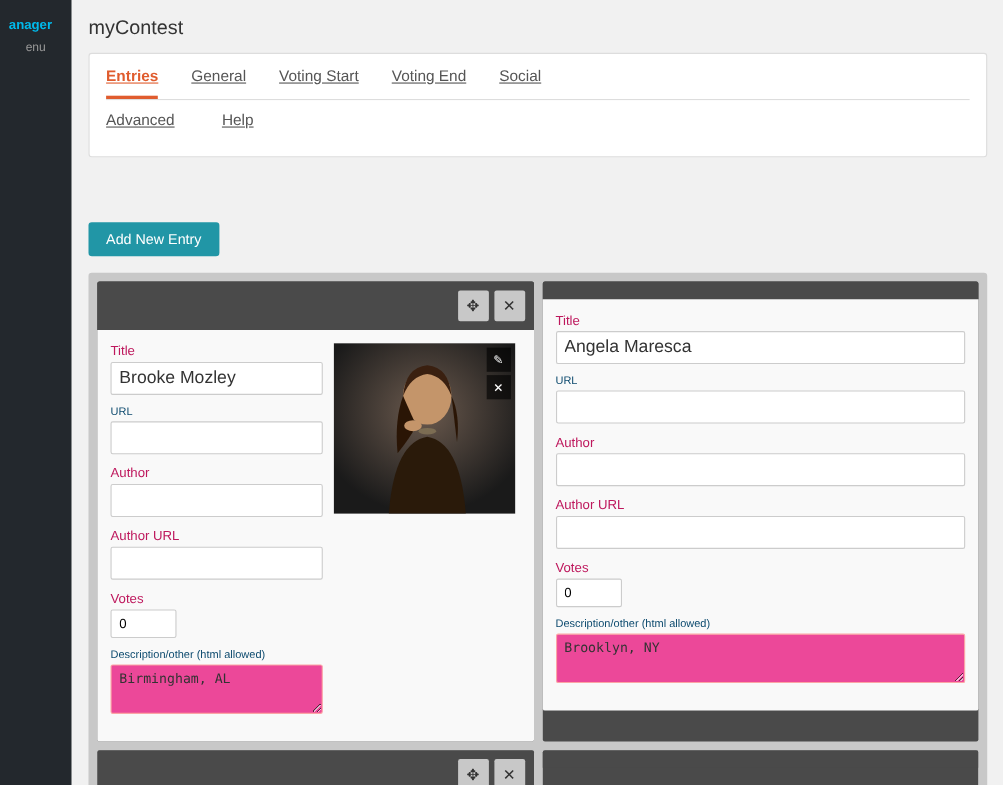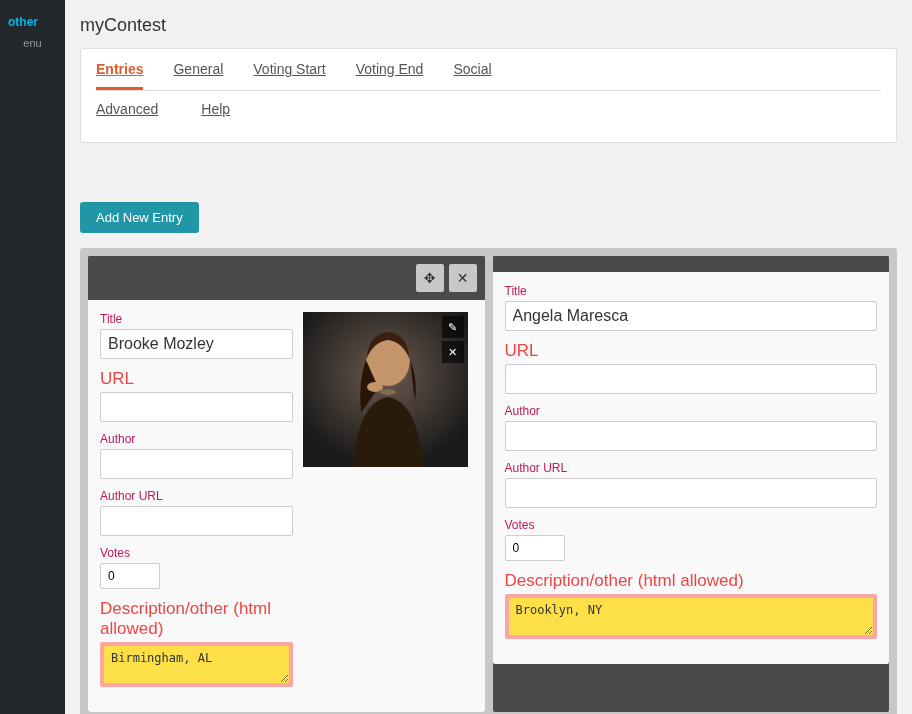--- a/index.html
+++ b/index.html
@@ -127,22 +127,22 @@
       display: flex;
       gap: 10px;
     }
     .entry-fields {
       flex: 1;
     }
     .field-group {
       margin-bottom: 10px;
     }
     .field-label {
-      font-size: 17px;
-      color: #ef4444;
+      font-size: 10px;
+      color: #0c4a6e;
       margin-bottom: 3px;
       display: block;
     }
     .field-label-dark {
       font-size: 12px;
       color: #be185d;
       margin-bottom: 3px;
       display: block;
     }
     .field-input {
@@ -150,24 +150,24 @@
       padding: 5px 7px;
       border: 1px solid #ccc;
       border-radius: 2px;
       font-size: 16px;
       background: #fff;
       color: #333;
     }
     .field-textarea {
       width: 100%;
       padding: 5px 7px;
-      border: 4px solid #fca5a5;
+      border: 1px solid #fca5a5;
       border-radius: 2px;
       font-size: 12px;
-      background: #fde047;
+      background: #ec4899;
       color: #333;
       height: 45px;
       resize: vertical;
     }
     .image-section {
       width: 170px;
       flex-shrink: 0;
     }
     .image-placeholder {
       width: 165px;
@@ -222,21 +222,21 @@
       height: 50px;
       overflow: hidden;
     }
   </style>
 </head>
 <body>
 
 <div class="page-wrapper">
 
   <div class="sidebar">
-    <div class="sidebar-title">other</div>
+    <div class="sidebar-title">anager</div>
     <div class="sidebar-menu">enu</div>
   </div>
 
   <div class="main-content">
     
     
     <div class="contest-title">myContest</div>
 
     
     <div class="tabs-container">

